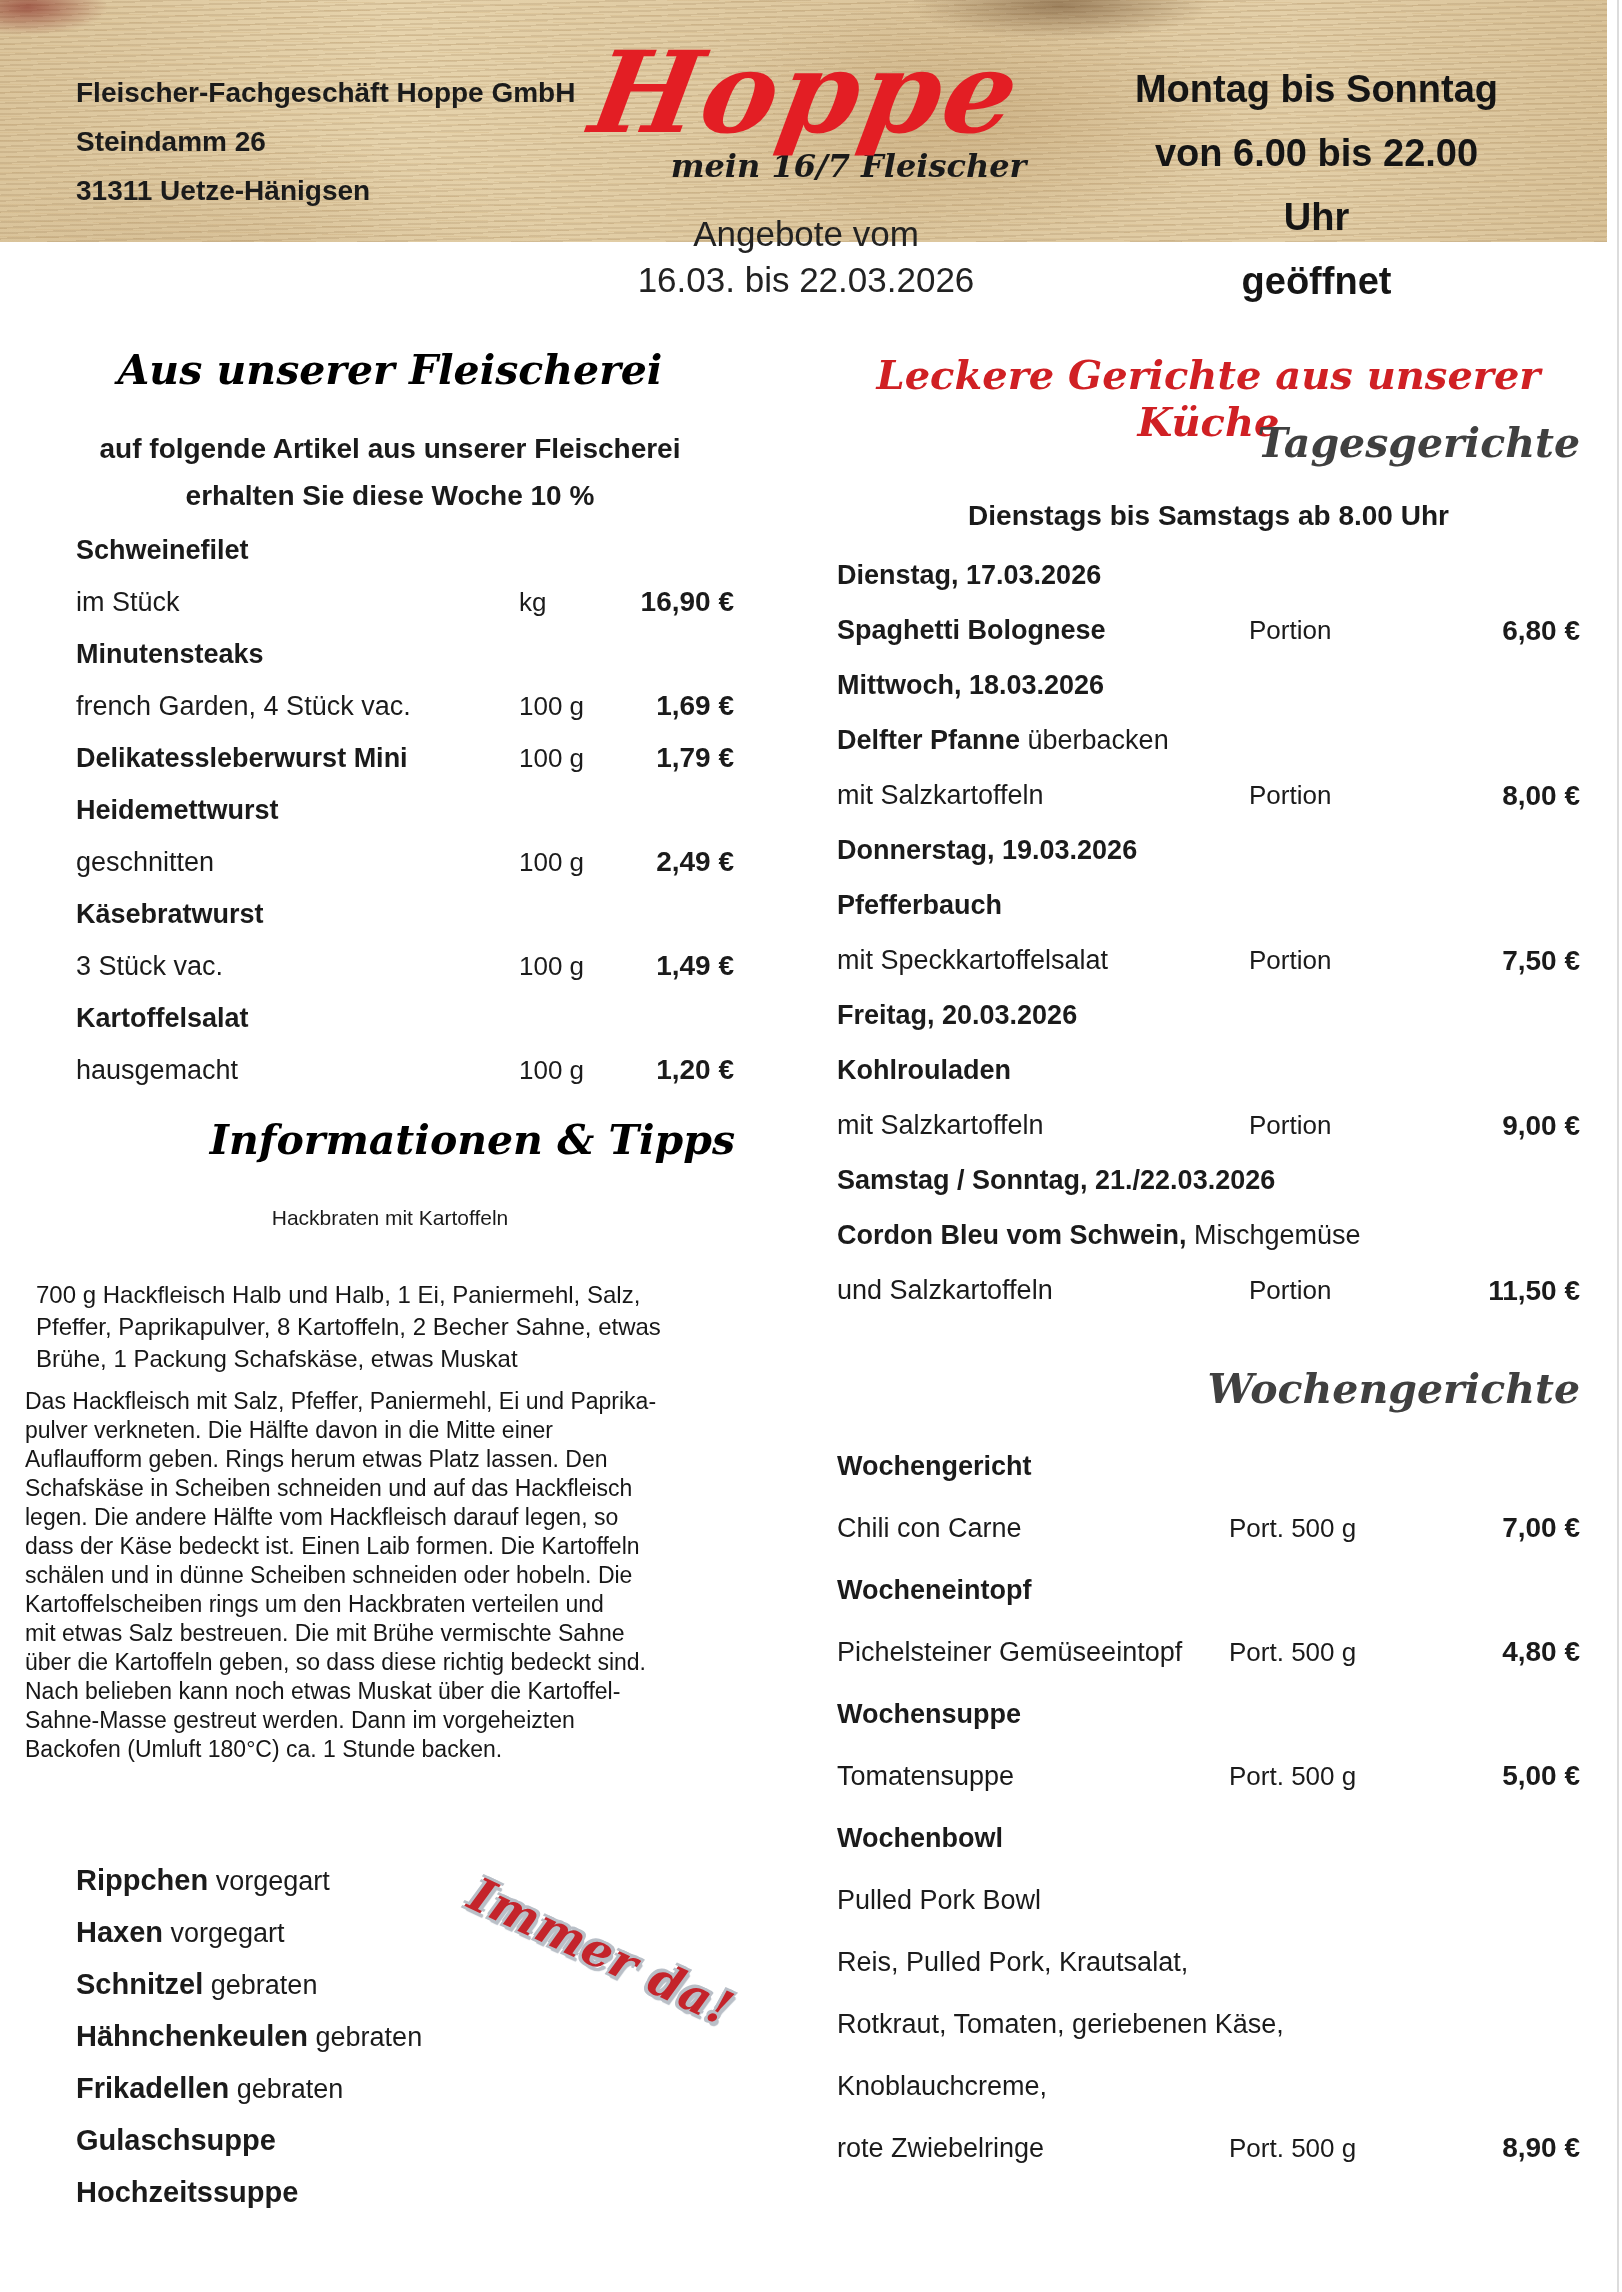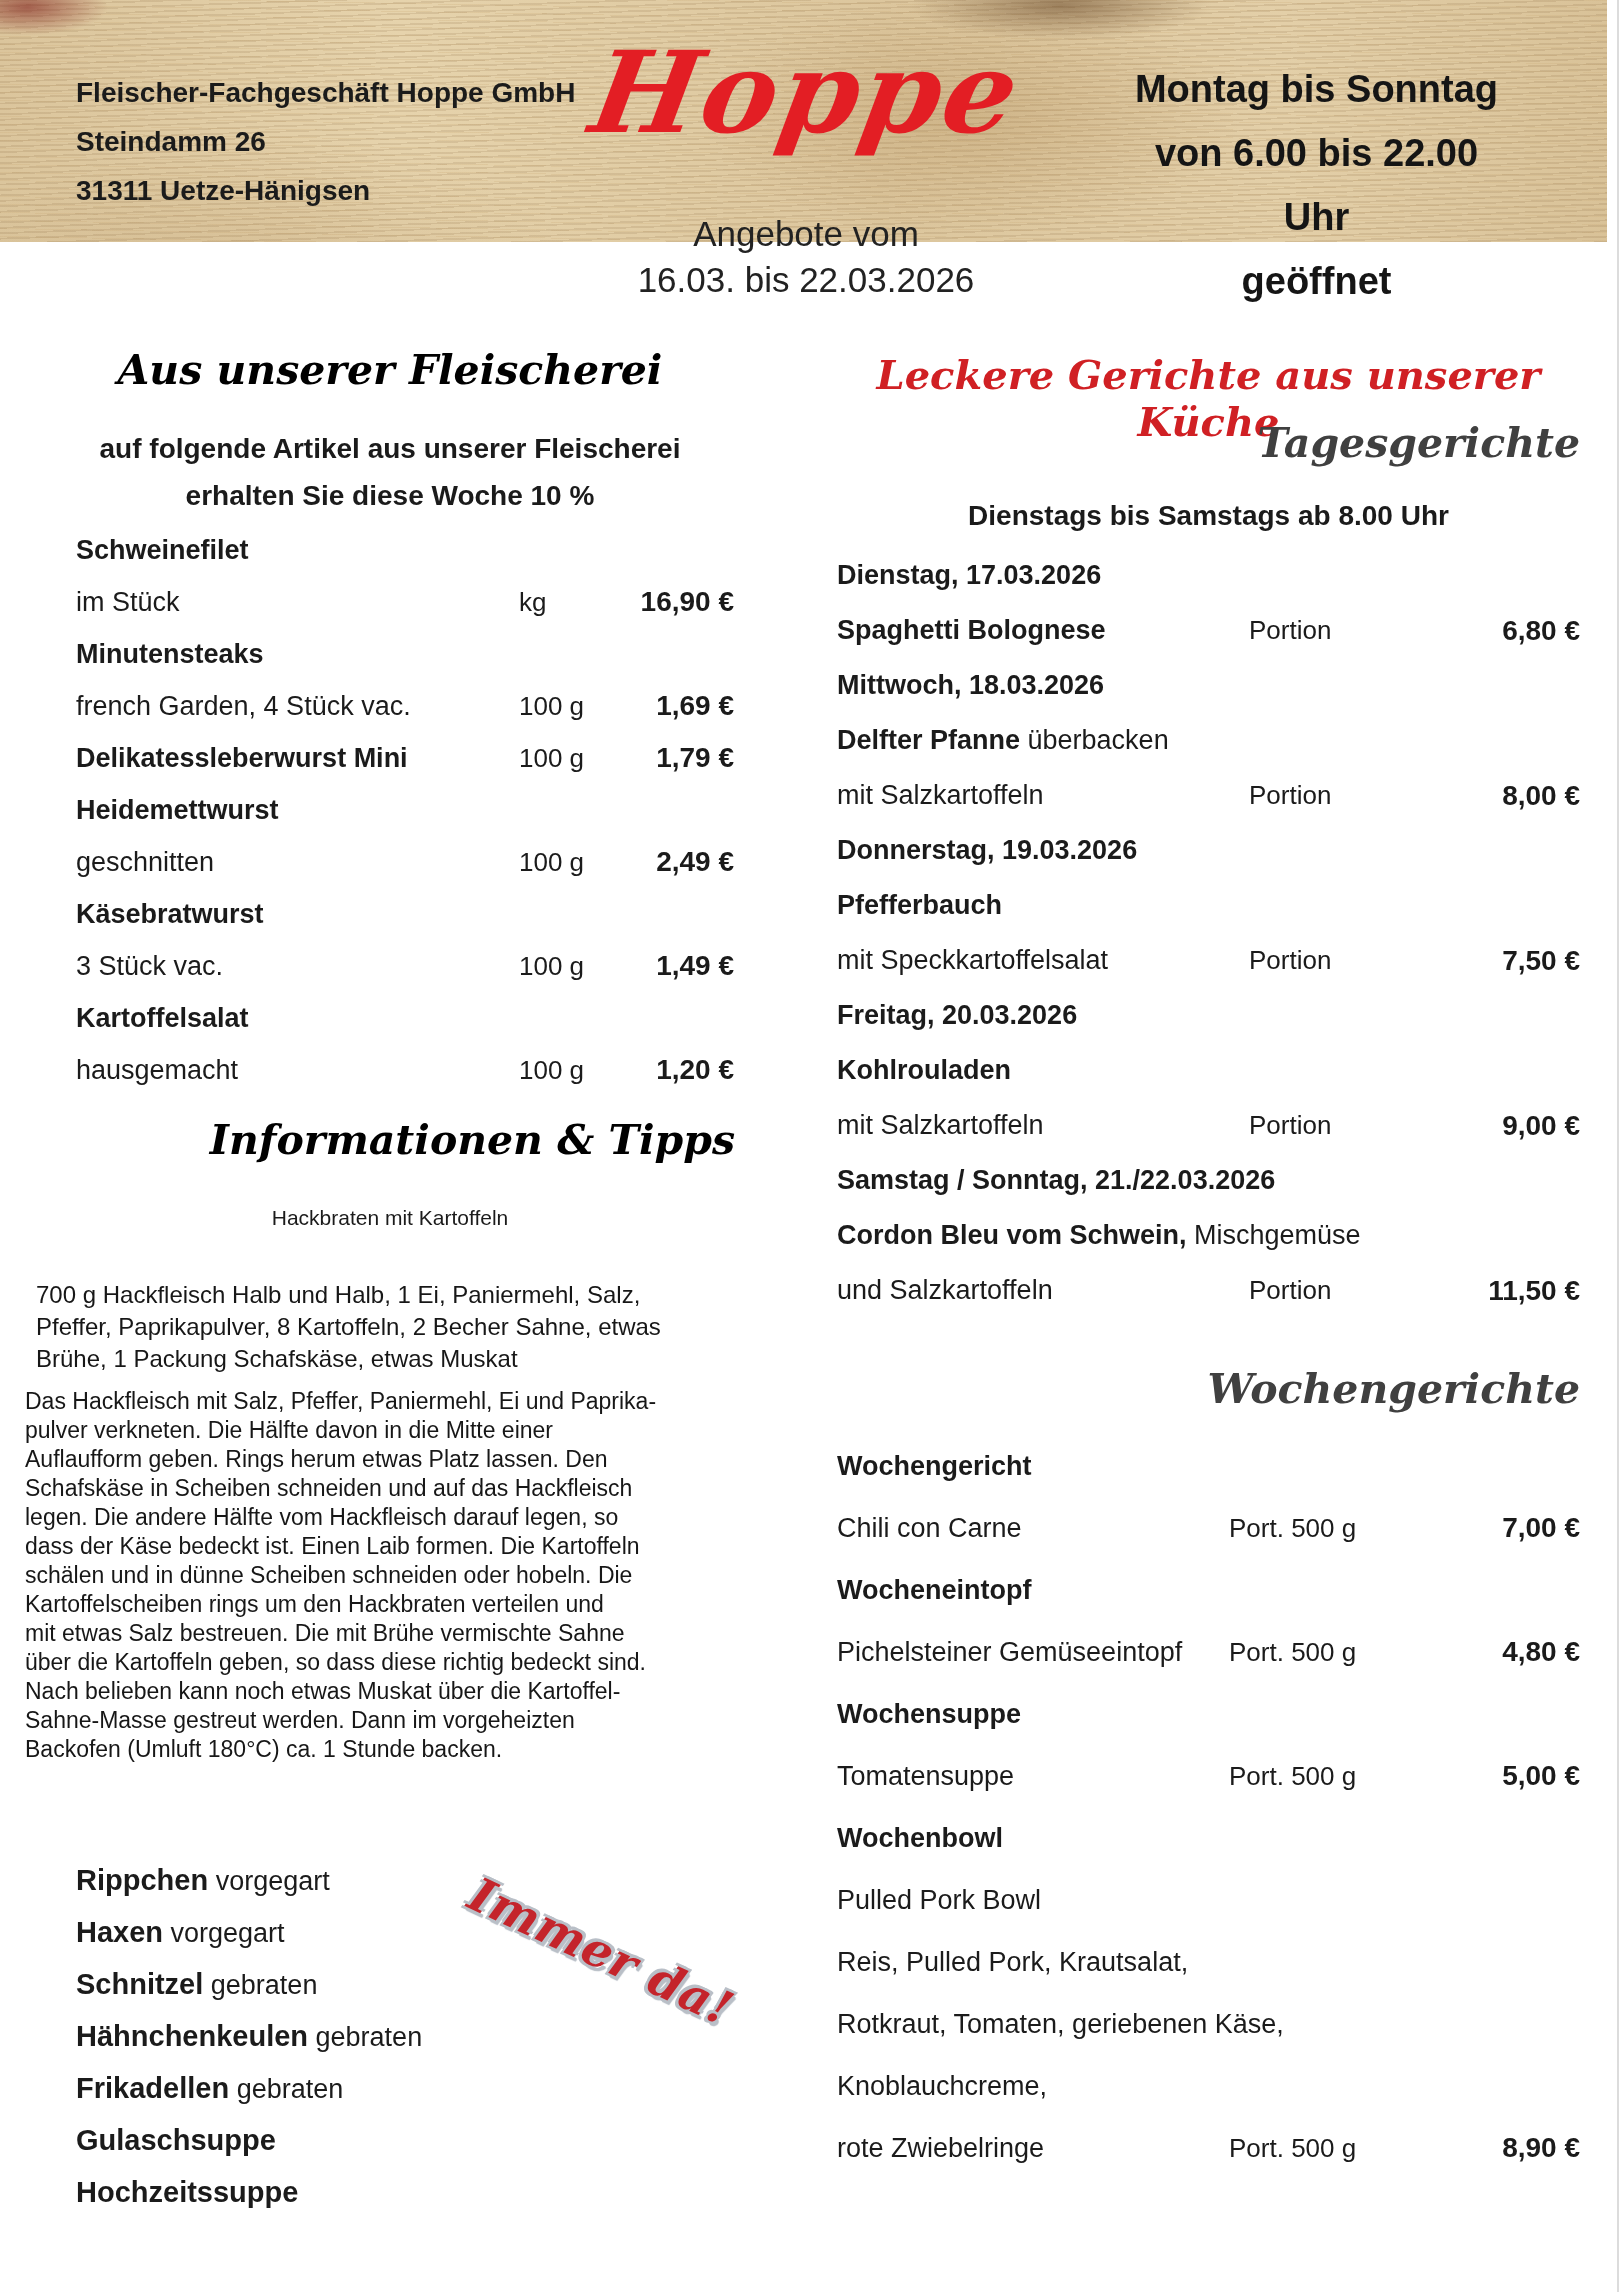--- a/index.html
+++ b/index.html
@@ -88,20 +88,21 @@
 
   <header class="wood">
     <div class="company">
       <div>Fleischer-Fachgeschäft Hoppe GmbH</div>
       <div>Steindamm 26</div>
       <div>31311 Uetze-Hänigsen</div>
     </div>
 
     <div class="logo">
       <div class="brand script">Hoppe</div>
+      <div class="tagline script">mein 16/7 Fleischer</div>
     </div>
 
     <div class="offer">
       <div>Angebote vom</div>
       <div>16.03. bis 22.03.2026</div>
     </div>
 
     <div class="hours">
       <div>Montag bis Sonntag</div>
       <div>von 6.00 bis 22.00 Uhr</div>

